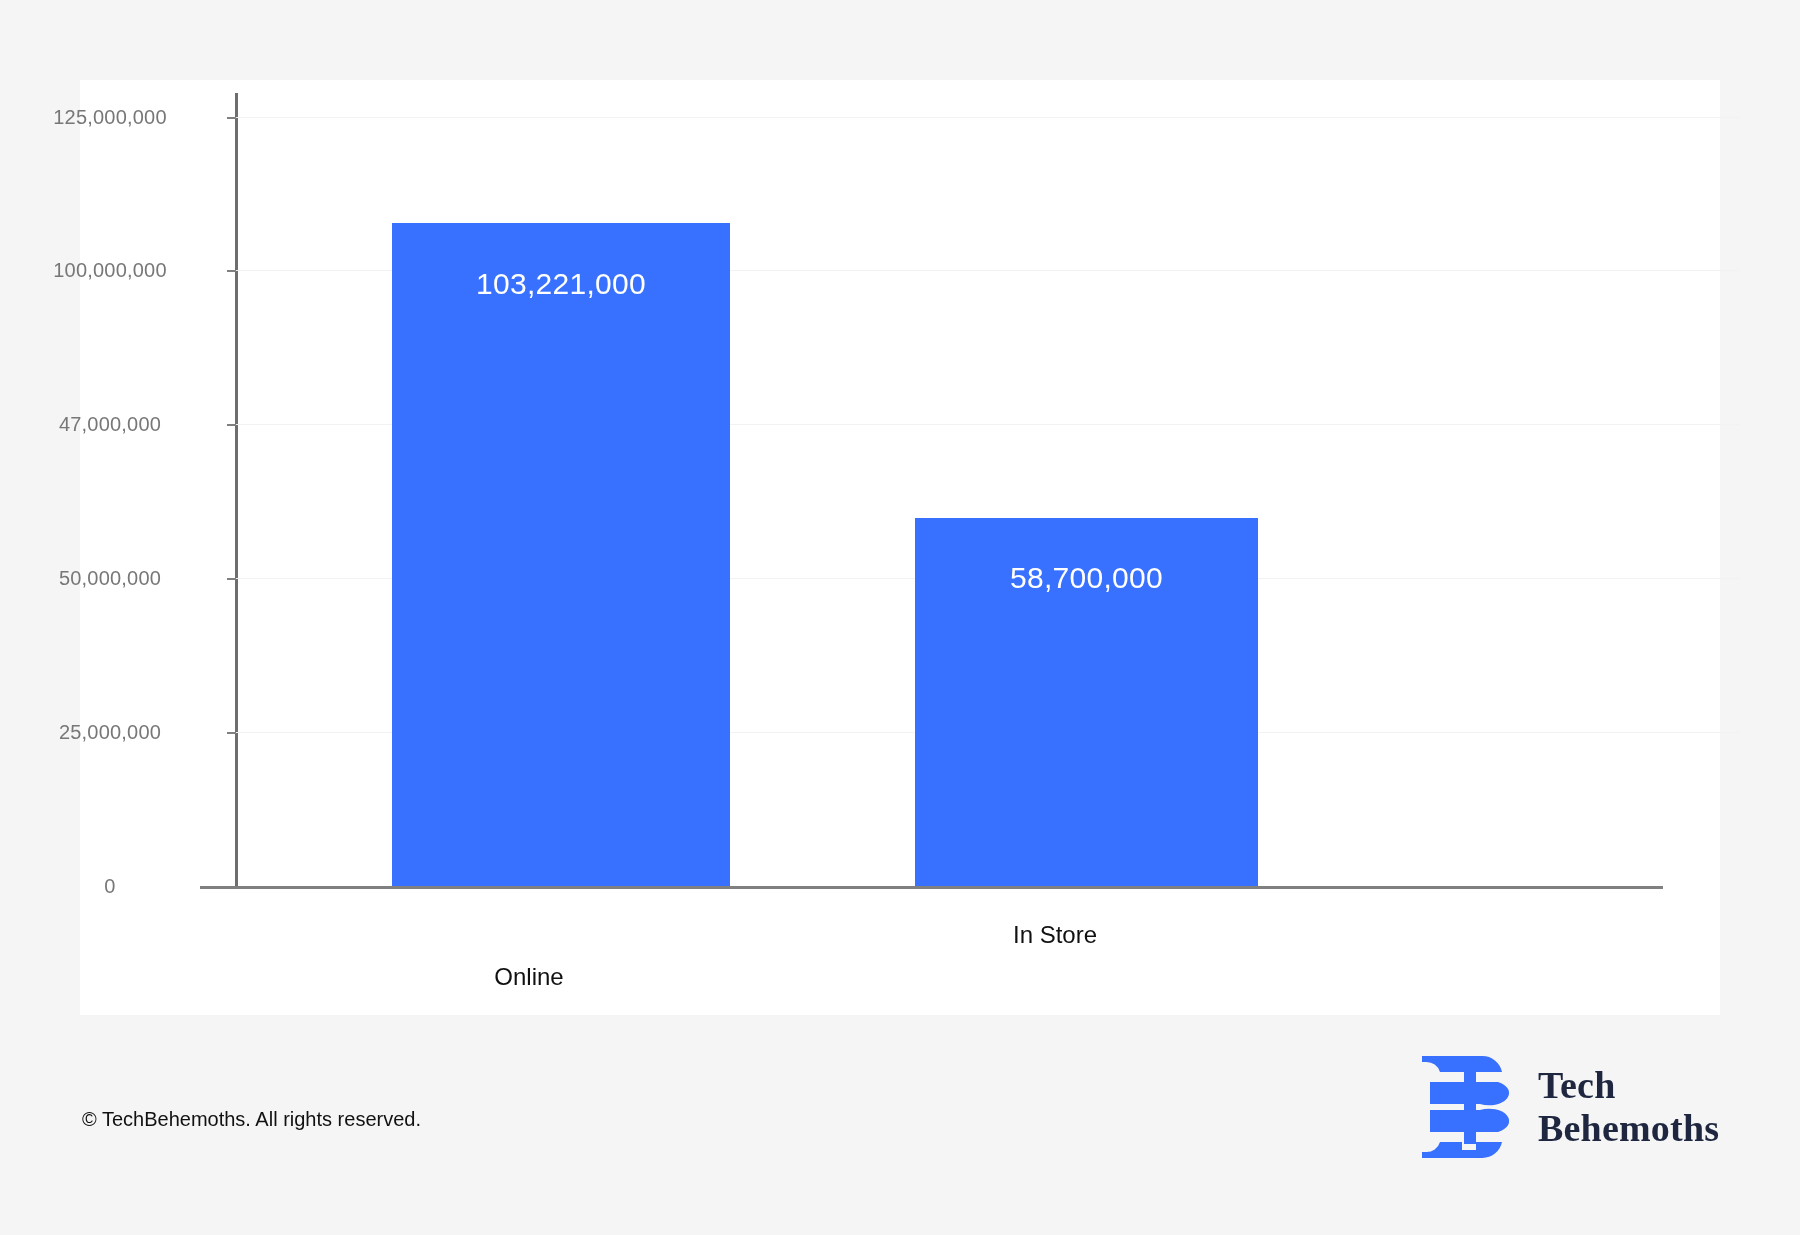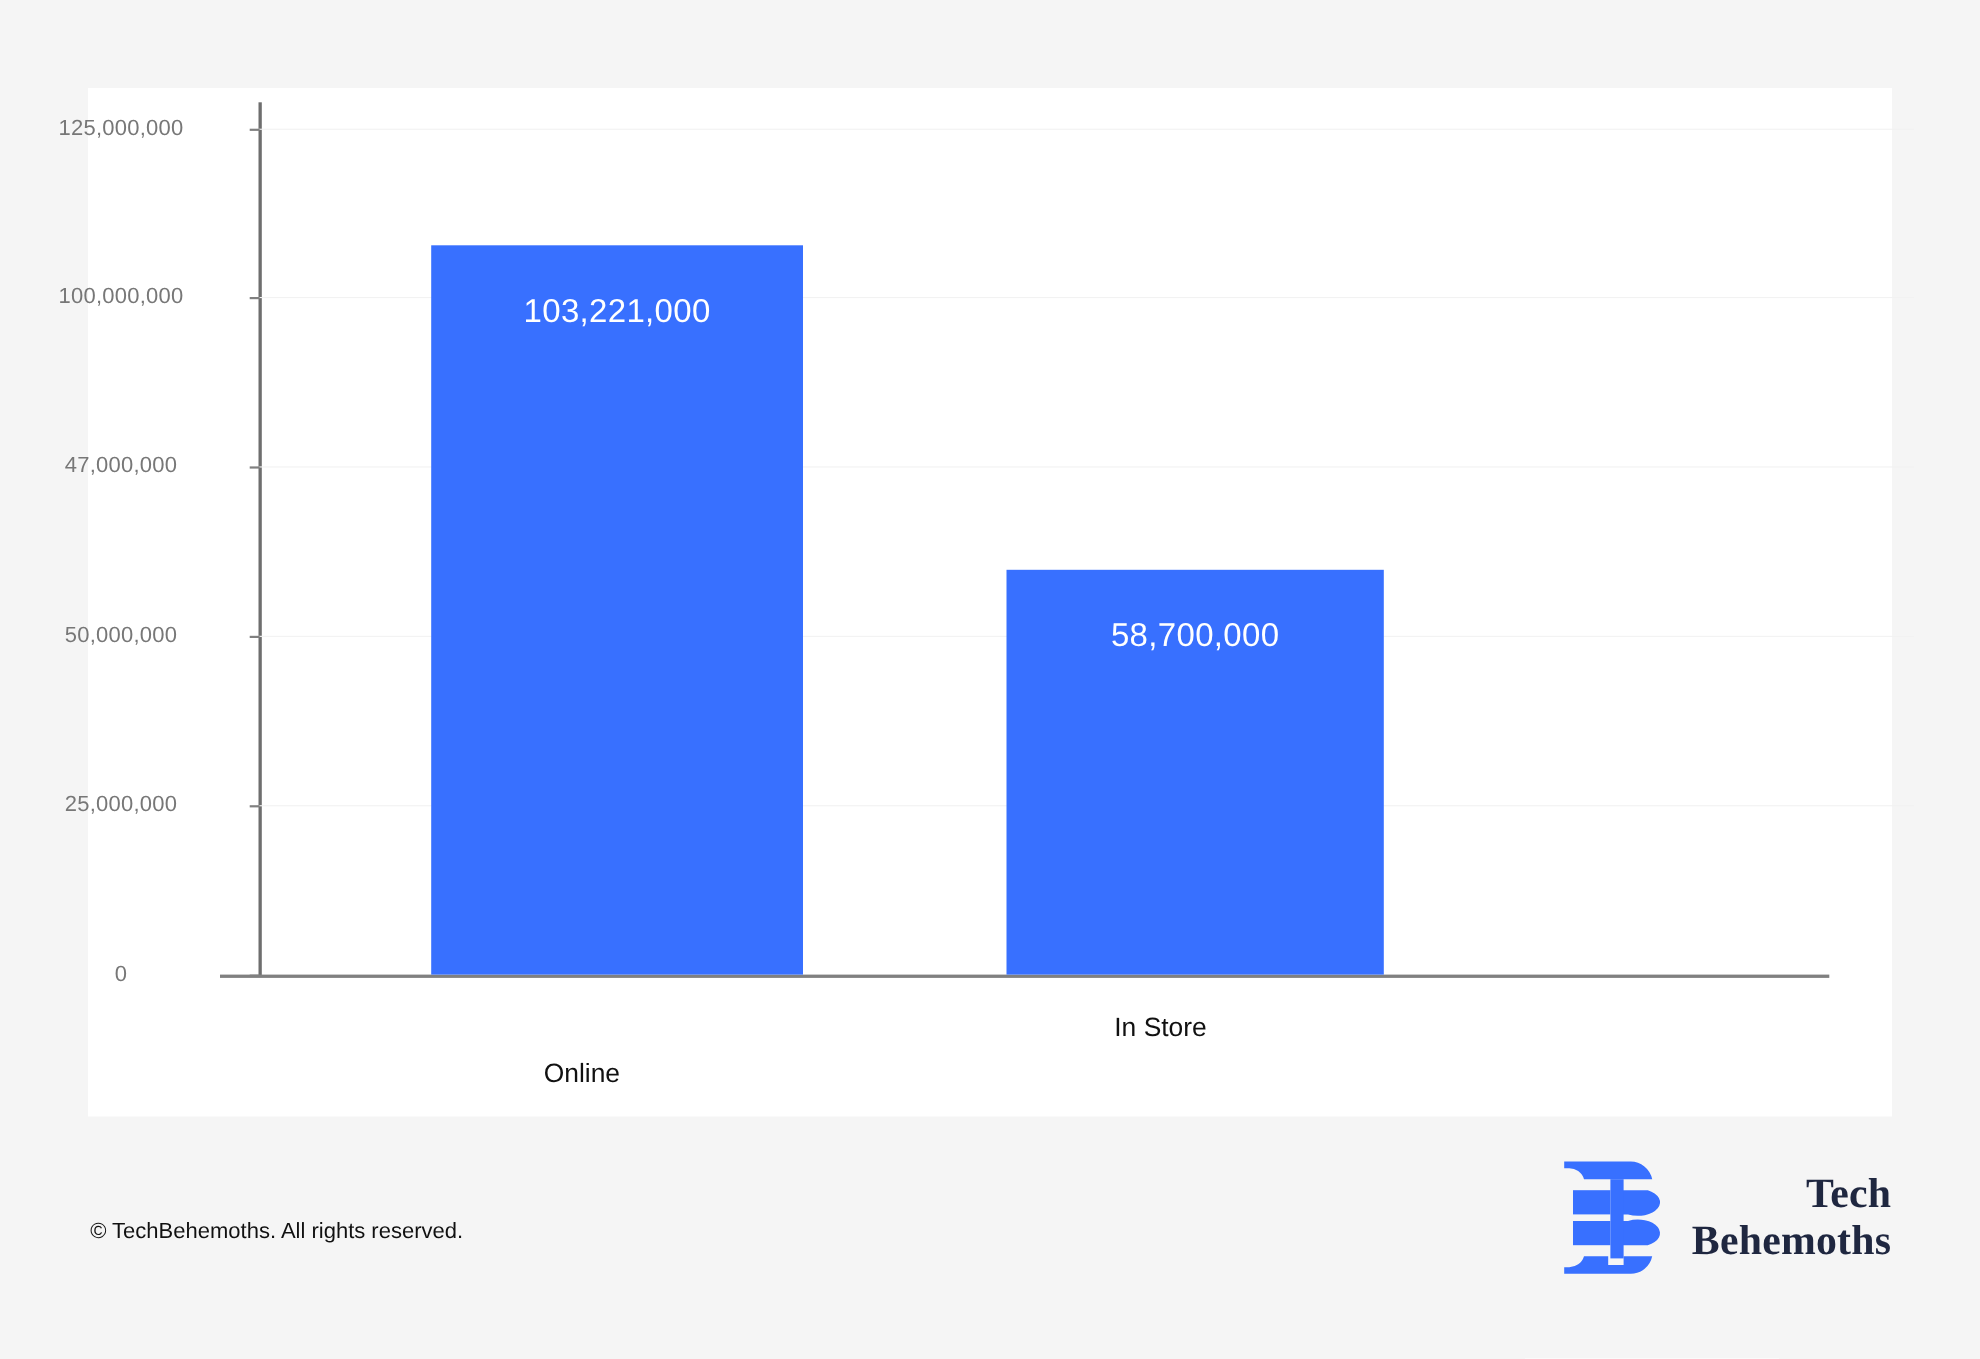--- a/index.html
+++ b/index.html
@@ -135,21 +135,20 @@
   #logo-wordmark {
     font-family: "Liberation Serif", serif;
     font-weight: bold;
     font-size: 38px;
     line-height: 1.12;
     color: #1f2740;
     letter-spacing: 0.2px;
   }
   #logo-wordmark .wm-line {
     display: block;
-    text-align: right;
   }
 </style>
 </head>
 <body>
 
 <div id="chart-card">
   <div id="plot-area">
 
     <div id="y-axis-line"></div>
     <div id="x-axis-line"></div>

